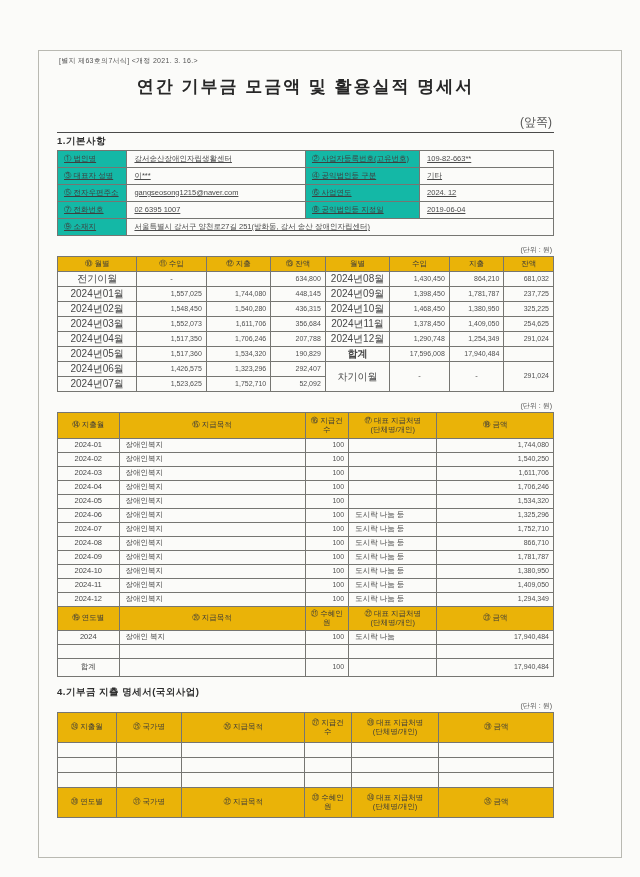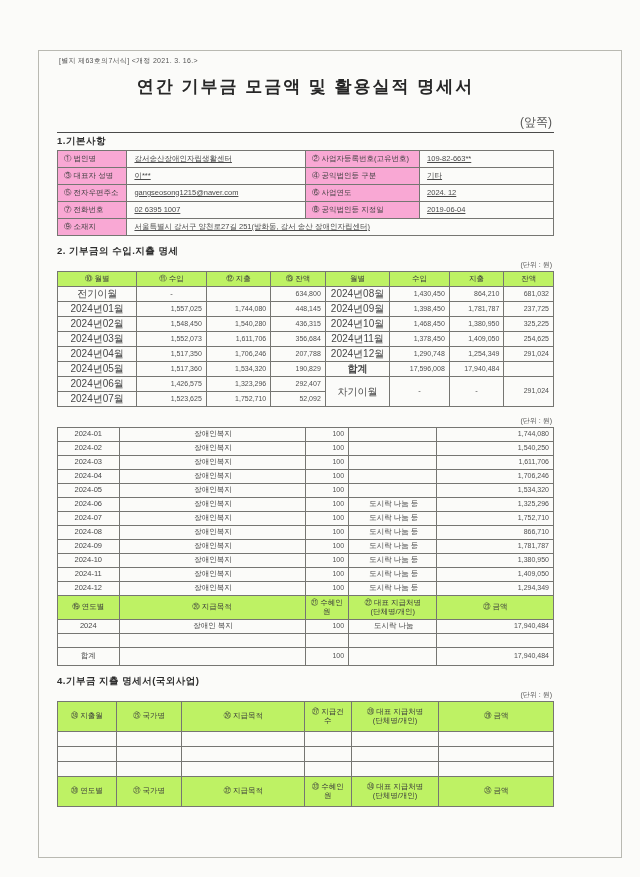--- a/index.html
+++ b/index.html
@@ -32,30 +32,30 @@
   .gap { height:9px; }
 
   table { width:100%; border-collapse:collapse; table-layout:fixed; }
   td {
     border:1px solid #767672;
     font-size:7.5px; color:#474747;
     padding:1px 4px; height:15px; line-height:1.15;
     overflow:hidden; white-space:nowrap;
   }
   .t1 td { height:17px; }
-  .t1 .lbl { background:#f9a8d4; padding-left:6px; color:#3f3f3f; }
+  .t1 .lbl { background:#14b8a6; padding-left:6px; color:#3f3f3f;text-decoration:underline; }
   .t1 .val { padding-left:7px; color:#4a4a4a;text-decoration:underline; }
   .hd td {
-    text-align:center; color:#3a3a3a; background:#bef264;
+    text-align:center; color:#3a3a3a; background:#eab308;
     white-space:pre-line; vertical-align:middle;
   }
   td.m { text-align:center; }
   td.n { text-align:right; font-size:7px; color:#505050; }
   td.d { text-align:center; }
-  td.l { text-align:center; padding-left:6px; }
+  td.l { text-align:left; padding-left:6px; }
   td.e { }
   .t2 td.m { font-size:10px; }
   .t2 .sum { font-weight:bold; }
   .t3 .hd td { height:26px; }
   .t3 td { height:14px; }
   .t3 .yhd td { height:24px; }
   .t3 .total td { height:18px; }
   .t4 .hd td { height:30px; }
   .t4 td { height:15px; }
 </style>
@@ -106,21 +106,20 @@
       <td class="val">2019-06-04</td>
     </tr>
     <tr>
       <td class="lbl">⑨ 소재지</td>
       <td class="val" colspan="3">서울특별시 강서구 양천로27길 251(방화동, 강서 송산 장애인자립센터)</td>
     </tr>
   </tbody>
     </table>
 
   <div class="gap"></div>
-  <div class="sec-heading">2. 기부금의 수입.지출 명세</div>
   <div class="unit-label">(단위 : 원)</div>
 
   <table class="t2">
     <colgroup>
         <col style="width:16%">
         <col style="width:14%">
         <col style="width:13%">
         <col style="width:11%">
         <col style="width:13%">
         <col style="width:12%">
@@ -222,20 +221,28 @@
 
   <table class="t3">
     <colgroup>
         <col style="width:12.4%">
         <col style="width:37.5%">
         <col style="width:8.8%">
         <col style="width:17.8%">
         <col style="width:23.5%">
       </colgroup>
     <tbody>
+        <tr class="hd">
+      <td>⑭ 지출월</td>
+      <td>⑮ 지급목적</td>
+      <td>⑯ 지급건수</td>
+      <td>⑰ 대표 지급처명
+(단체명/개인)</td>
+      <td>⑱ 금액</td>
+    </tr>
     <tr>
       <td class="m">2024-01</td>
       <td class="l">장애인복지</td>
       <td class="n">100</td>
       <td class="l"></td>
       <td class="n">1,744,080</td>
     </tr>
     <tr>
       <td class="m">2024-02</td>
       <td class="l">장애인복지</td>

